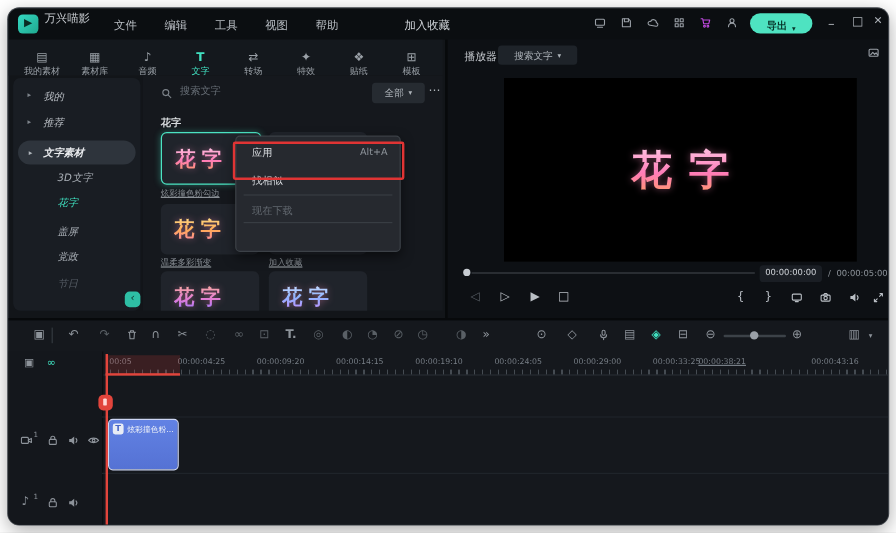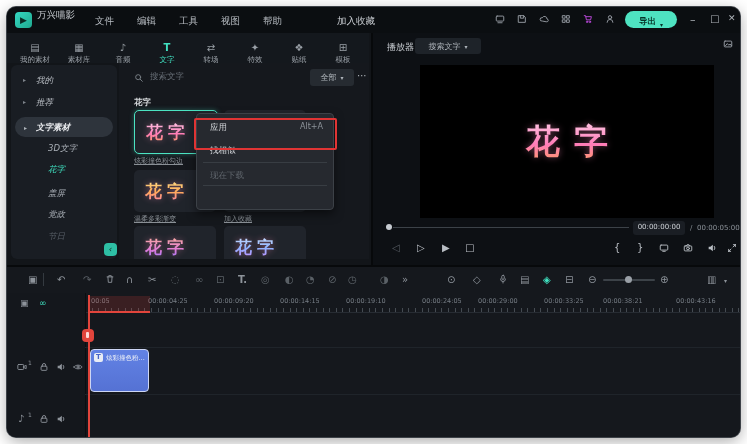--- a/index.html
+++ b/index.html
@@ -330,24 +330,24 @@
     <span class="abs tool" style="left:653px;">⊕</span>
     <span class="abs tool" style="left:700px;">▥</span>
     <span class="abs tool" style="left:717px;font-size:6px;top:10px;">▾</span>
 
     <div id="ruler" class="abs">
       <span class="ruler-label" style="left:6px;">00:05</span>
       <span class="ruler-label" style="left:63px;">00:00:04:25</span>
       <span class="ruler-label" style="left:129px;">00:00:09:20</span>
       <span class="ruler-label" style="left:195px;">00:00:14:15</span>
       <span class="ruler-label" style="left:261px;">00:00:19:10</span>
-      <span class="ruler-label" style="left:327px;margin-left:10px;">00:00:24:05</span>
+      <span class="ruler-label" style="left:327px;">00:00:24:05</span>
       <span class="ruler-label" style="left:393px;">00:00:29:00</span>
       <span class="ruler-label" style="left:459px;">00:00:33:25</span>
-      <span class="ruler-label" style="left:518px;">00:00:38:21</span>
+      <span class="ruler-label" style="left:497px;text-decoration:underline;">00:00:38:21</span>
       <span class="ruler-label" style="left:591px;">00:00:43:16</span>
       <div id="ruler-ticks"></div>
     </div>
     <div id="ruler-red" class="abs"></div>
 
     <div id="gutter" class="abs">
       <span class="trk-ic" style="left:13px;top:5px;font-size:9px;">▣</span>
       <span class="trk-ic" style="left:32px;top:5px;font-size:9px;color:#3fe1c0;">∞</span>
 
       <span class="trk-ic" style="left:10px;top:69px;">

